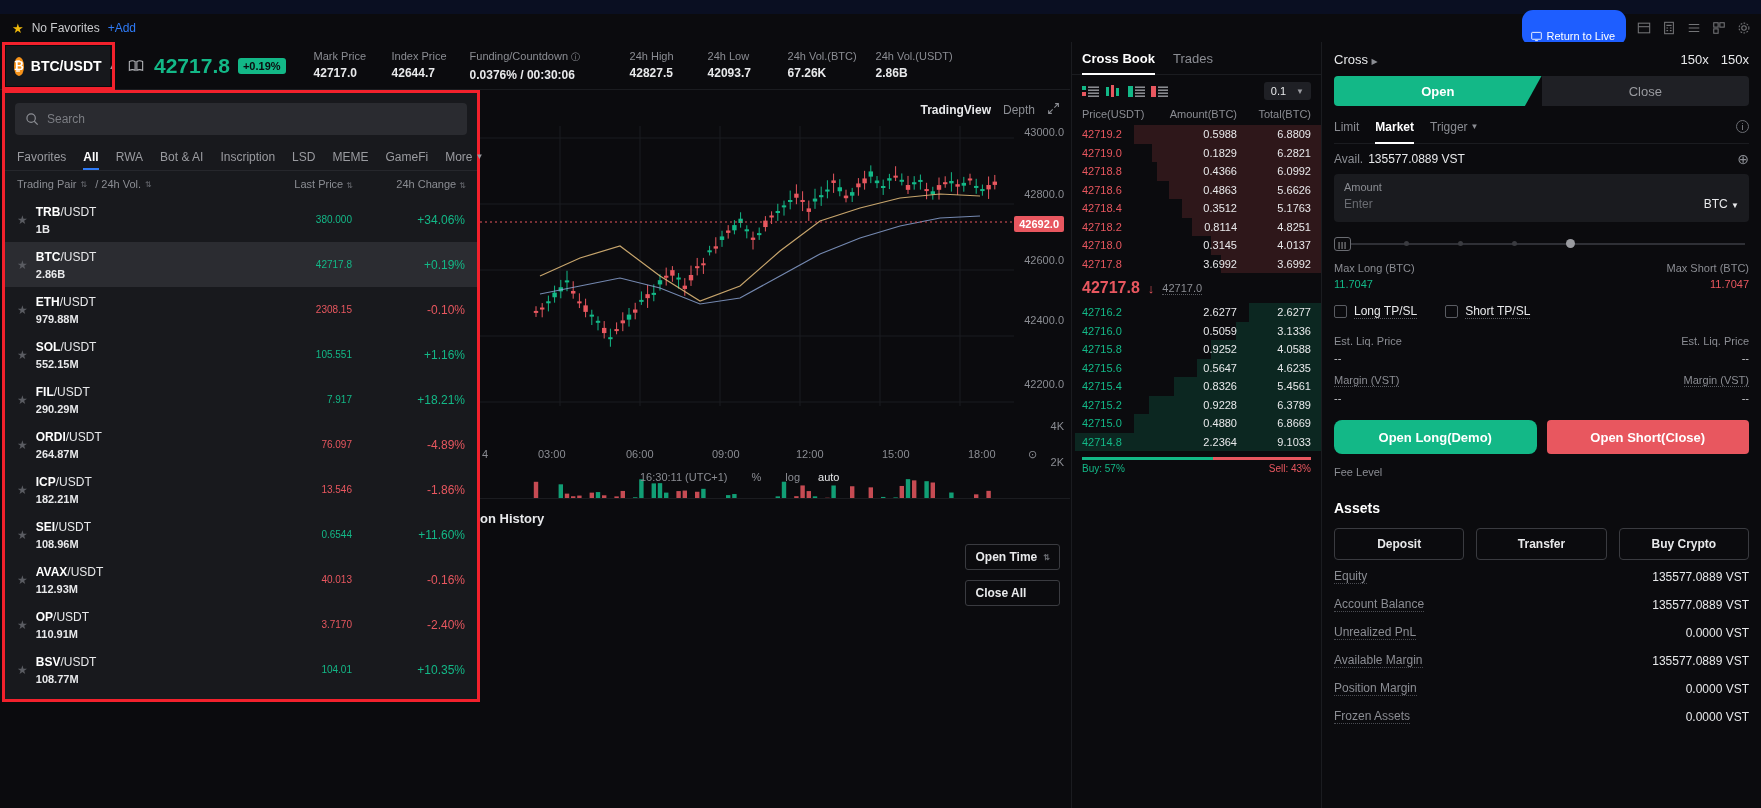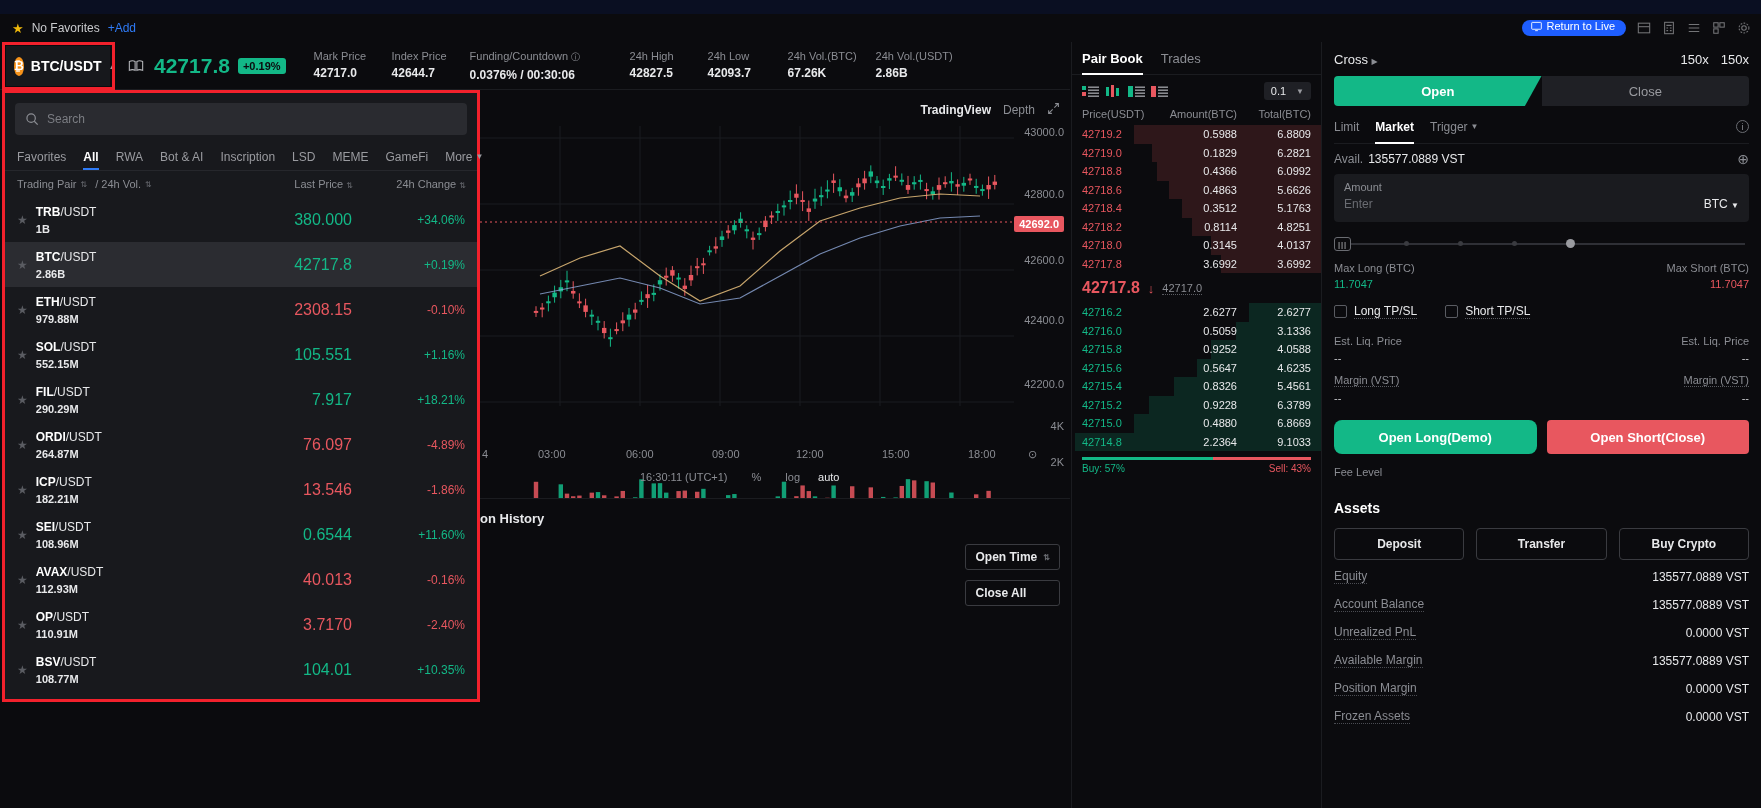--- a/index.html
+++ b/index.html
@@ -27,21 +27,21 @@
   .star-gold { color: #f0b90b; font-size: 13px; }
   .favbar .nofav { color: #c9cacd; }
   .favbar .addlink { color: #2f7bf6; }
   .favbar-right {
     position: absolute; right: 10px; top: 0; height: 28px;
     display: flex; align-items: center; gap: 10px;
   }
   .return-live {
     display: flex; align-items: center; gap: 5px;
     background: #1e5eff; color: #fff; font-size: 11px;
-    border-radius: 11px; padding: 0 11px 4px 9px;
+    border-radius: 11px; padding: 20px 11px 4px 9px;
   }
   .mini-ic {
     width: 15px; height: 14px; opacity: .55; color: #c9cacd;
     display: flex; align-items: center; justify-content: center;
   }
   .mini-ic svg { width: 14px; height: 14px; }
 
   
   .pairhdr {
     position: absolute; top: 42px; left: 0; width: 1070px; height: 48px;
@@ -121,21 +121,21 @@
   .rows { height: 492px; overflow: hidden; }
   .row {
     display: flex; align-items: center; height: 45px; padding: 0 12px;
   }
   .row.sel { background: #2b2c31; }
   .r-pair { width: 200px; display: flex; align-items: center; gap: 8px; }
   .r-star { color: #5a5c62; font-size: 12px; }
   .r-names .sym { font-size: 12px; color: #e8e9eb; }
   .r-names .sym b { font-weight: bold; color: #fff; }
   .r-names .vol { font-size: 11px; font-weight: bold; color: #e8e9eb; margin-top: 4px; }
-  .r-price { width: 135px; text-align: right; font-size: 16px; }
+  .r-price { width: 135px; text-align: right; font-size: 10px; }
   .r-chg { flex: 1; text-align: right; font-size: 12px; }
   .up { color: #13b887; }
   .down { color: #e8575f; }
 
   
   .chartzone {
     position: absolute; left: 480px; top: 90px; width: 590px; height: 405px;
     background: #0b0b0e;
   }
   .chart-tools {
@@ -884,21 +884,21 @@
         <span class="sortic">⇅</span>
       </div>
       <div class="ph-btn">
         <span>Close All</span>
       </div>
     </div>
   </div>
 
   <div class="obook">
     <div class="ob-tabs" id="ob-tabs">
-        <span class="ob-tab active">Pair Book</span>
+        <span class="ob-tab active">Cross Book</span>
         <span class="ob-tab">Trades</span>
       </div>
     <div class="ob-ctrl">
       <div class="ob-modes">
         <span class="mode">
             <svg viewBox="0 0 17 13" style="width:17px;height:13px">
               <rect x="0" y="1" width="4" height="4" fill="#13b887"></rect>
               <rect x="0" y="7" width="4" height="4" fill="#e8575f"></rect>
               <rect x="6" y="1.5" width="11" height="1.4" fill="#9a9ba0"></rect>
               <rect x="6" y="4.5" width="11" height="1.4" fill="#9a9ba0"></rect>

